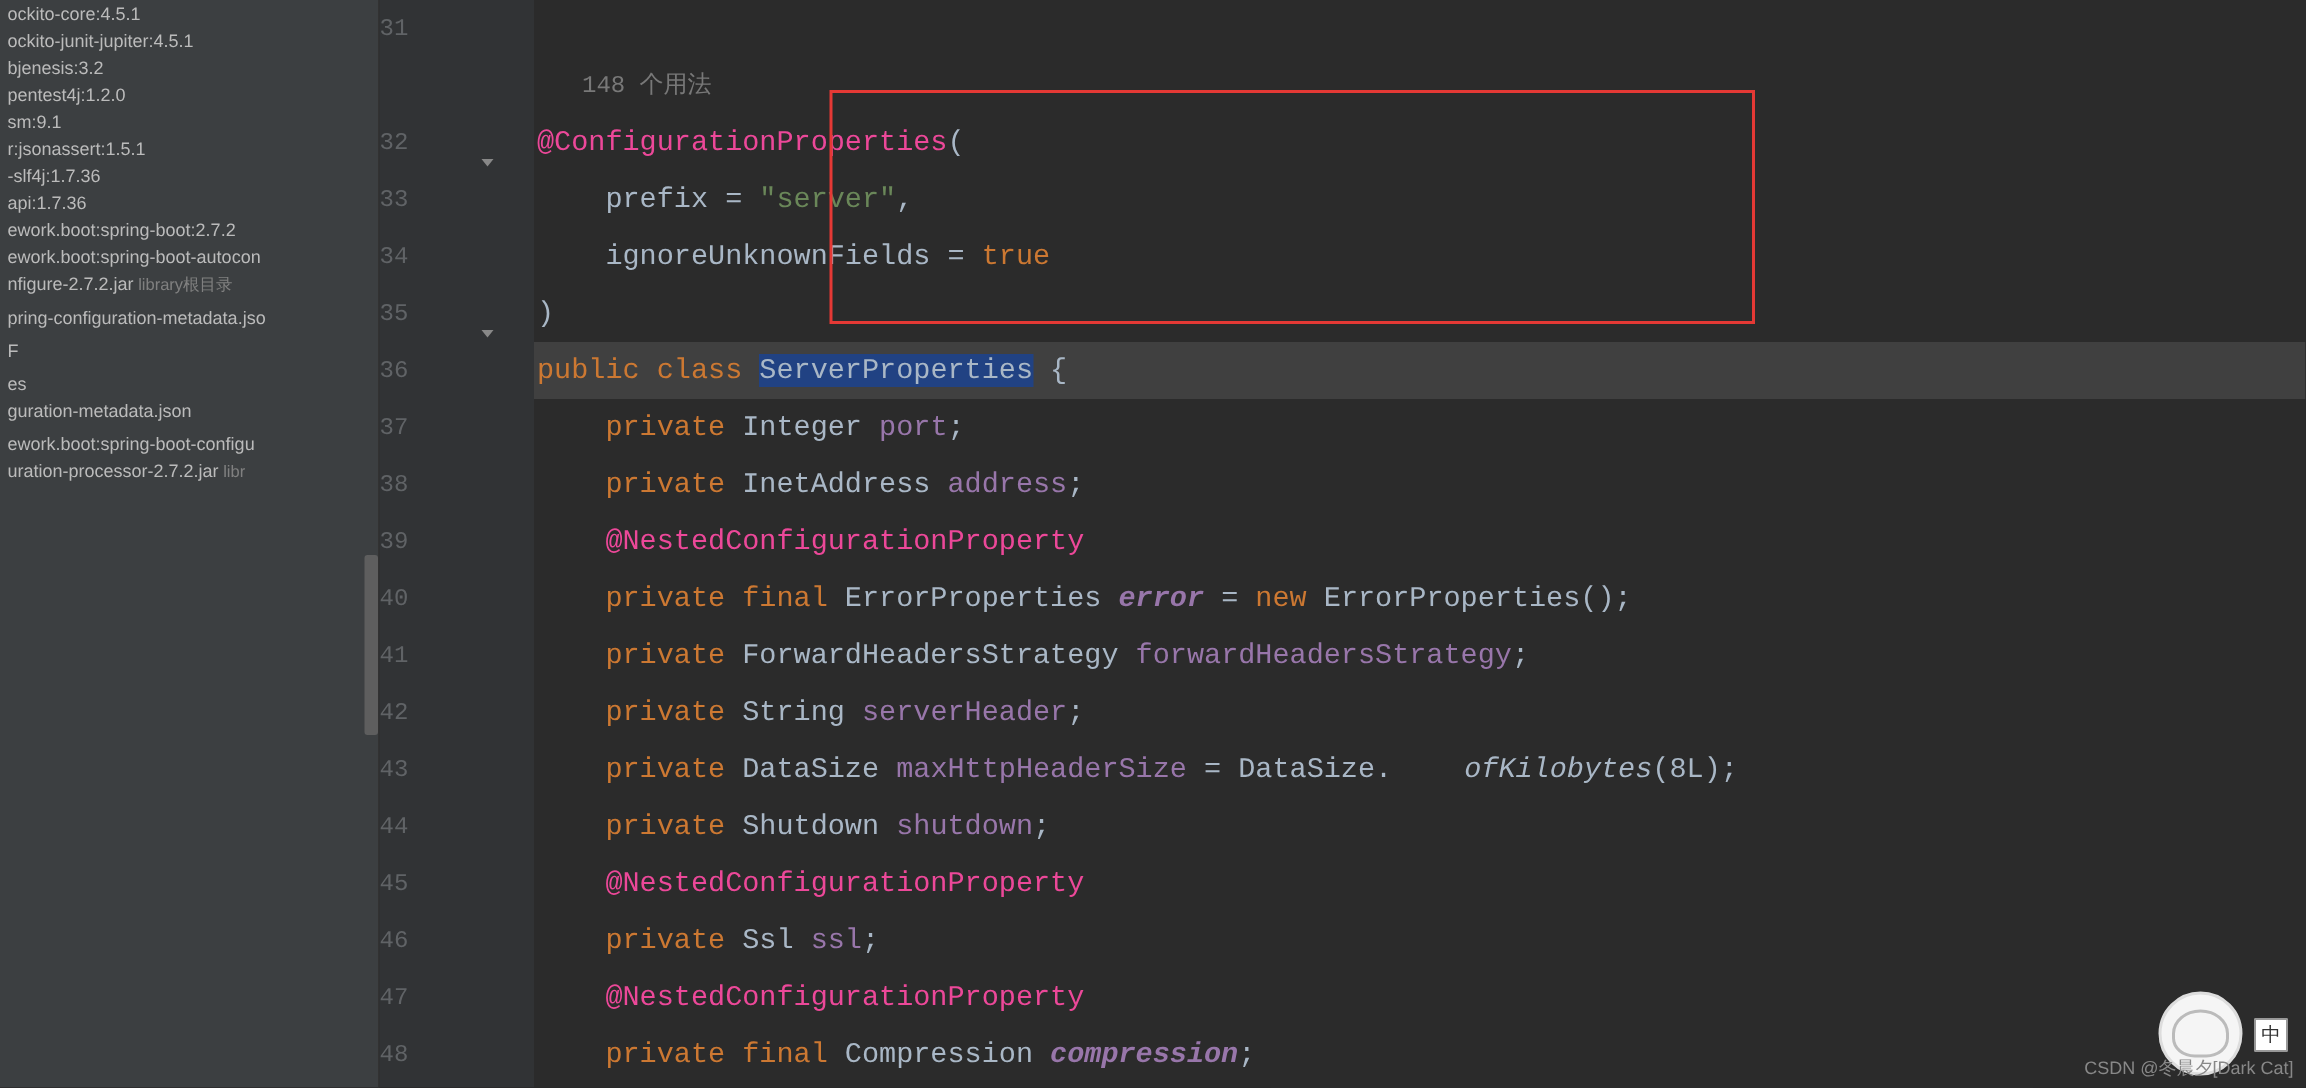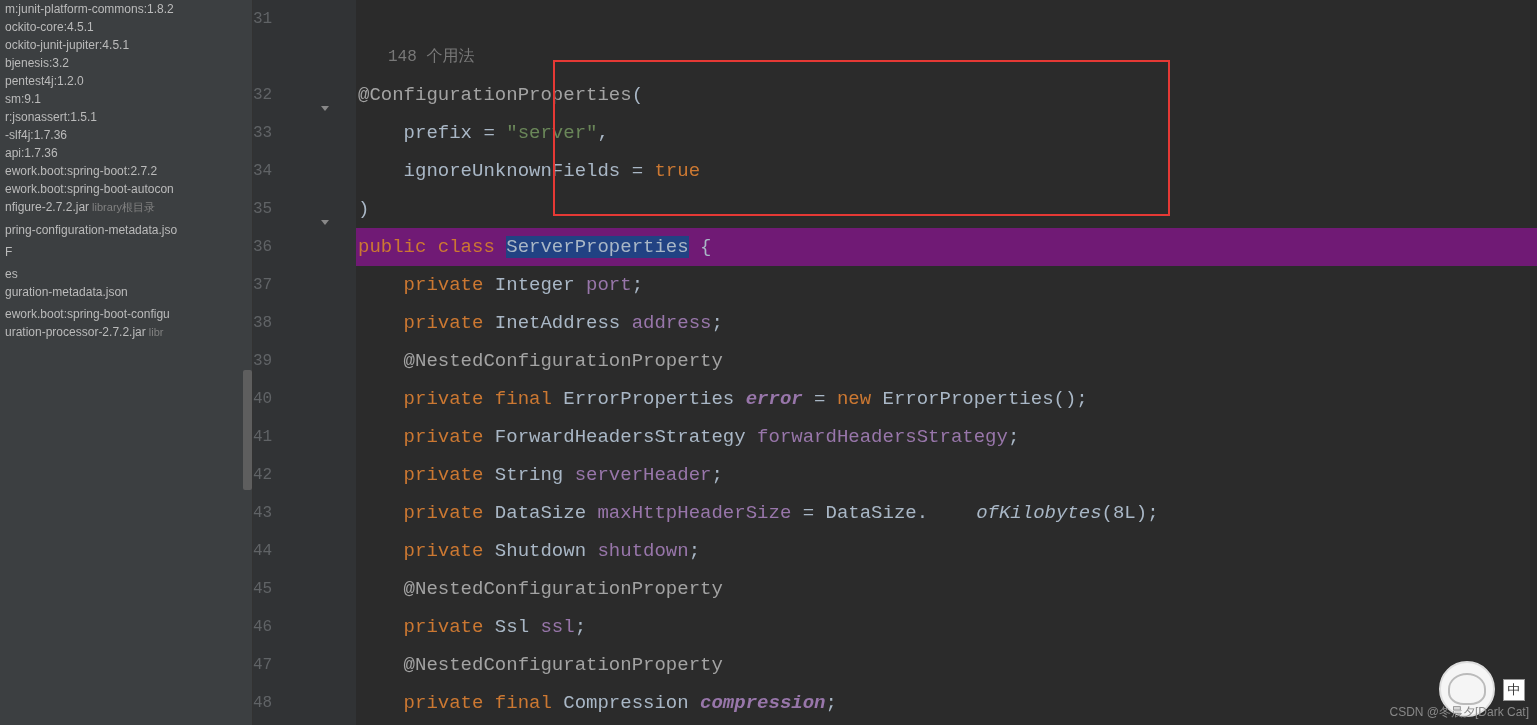--- a/index.html
+++ b/index.html
@@ -82,36 +82,36 @@
     .code-line { height: 38px; }
     .usage-hint {
       color: #787878;
       font-size: 16px;
       padding-left: 30px;
       height: 38px;
       line-height: 38px;
       font-family: Liberation Mono, monospace;
     }
     .current-line {
-      background: #701a75;
+      background: #404040;
       margin-left: -2px;
       padding-left: 2px;
     }
     .red-box {
       position: absolute;
       border: 2px solid #e53935;
       left: 300px;
       top: 60px;
       width: 617px;
       height: 156px;
       pointer-events: none;
       z-index: 10;
     }
     
-    .anno { color: #a3a3a3; }
+    .anno { color: #ec4899; }
     .kw { color: #cc7832; }
     .cls { color: #a9b7c6; }
     .sel-class { background: #214283; color: #a9b7c6; }
     .str { color: #6a8759; }
     .field { color: #9876aa; }
     .param-italic { font-style: italic; color: #9876aa; font-weight: bold; }
     .method-italic { font-style: italic; color: #a9b7c6; margin-left: 48px; }
     .punct { color: #a9b7c6; }
     .watermark {
       position: absolute;
@@ -161,21 +161,20 @@
     }
     .chev-down{
       display:inline-block;width:0;height:0;border-left:4px solid transparent;border-right:4px solid transparent;border-top:5px solid #888;
     }
   </style>
 </head>
 <body>
 
 <div class="sidebar">
   <div id="sidebar-items">
-      <div class="sidebar-item">m:junit-platform-commons:1.8.2</div>
       <div class="sidebar-item">ockito-core:4.5.1</div>
       <div class="sidebar-item">ockito-junit-jupiter:4.5.1</div>
       <div class="sidebar-item">bjenesis:3.2</div>
       <div class="sidebar-item">pentest4j:1.2.0</div>
       <div class="sidebar-item">sm:9.1</div>
       <div class="sidebar-item">r:jsonassert:1.5.1</div>
       <div class="sidebar-item">-slf4j:1.7.36</div>
       <div class="sidebar-item">api:1.7.36</div>
       <div class="sidebar-item">ework.boot:spring-boot:2.7.2</div>
       <div class="sidebar-item">ework.boot:spring-boot-autocon</div>

